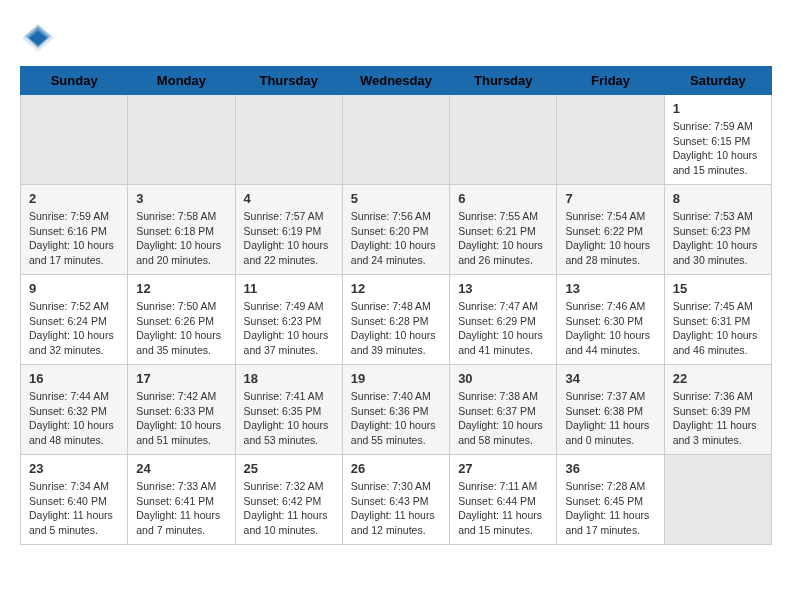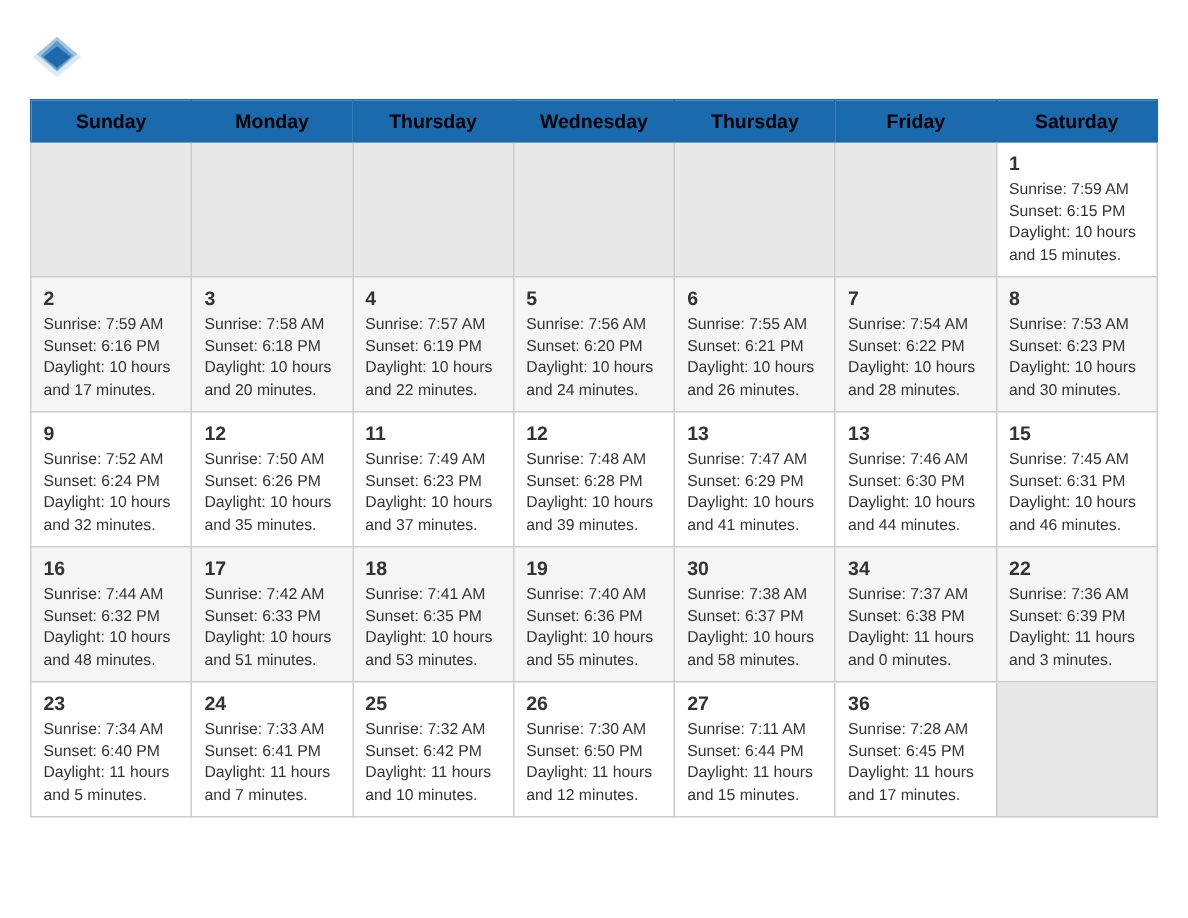--- a/index.html
+++ b/index.html
@@ -280,21 +280,21 @@
         </td>
         <td>
           <div class="day-number">25</div>
           <div class="day-info">Sunrise: 7:32 AM
 Sunset: 6:42 PM
 Daylight: 11 hours and 10 minutes.</div>
         </td>
         <td>
           <div class="day-number">26</div>
           <div class="day-info">Sunrise: 7:30 AM
-Sunset: 6:50 PM
+Sunset: 6:43 PM
 Daylight: 11 hours and 12 minutes.</div>
         </td>
         <td>
           <div class="day-number">27</div>
           <div class="day-info">Sunrise: 7:11 AM
 Sunset: 6:44 PM
 Daylight: 11 hours and 15 minutes.</div>
         </td>
         <td>
           <div class="day-number">36</div>

